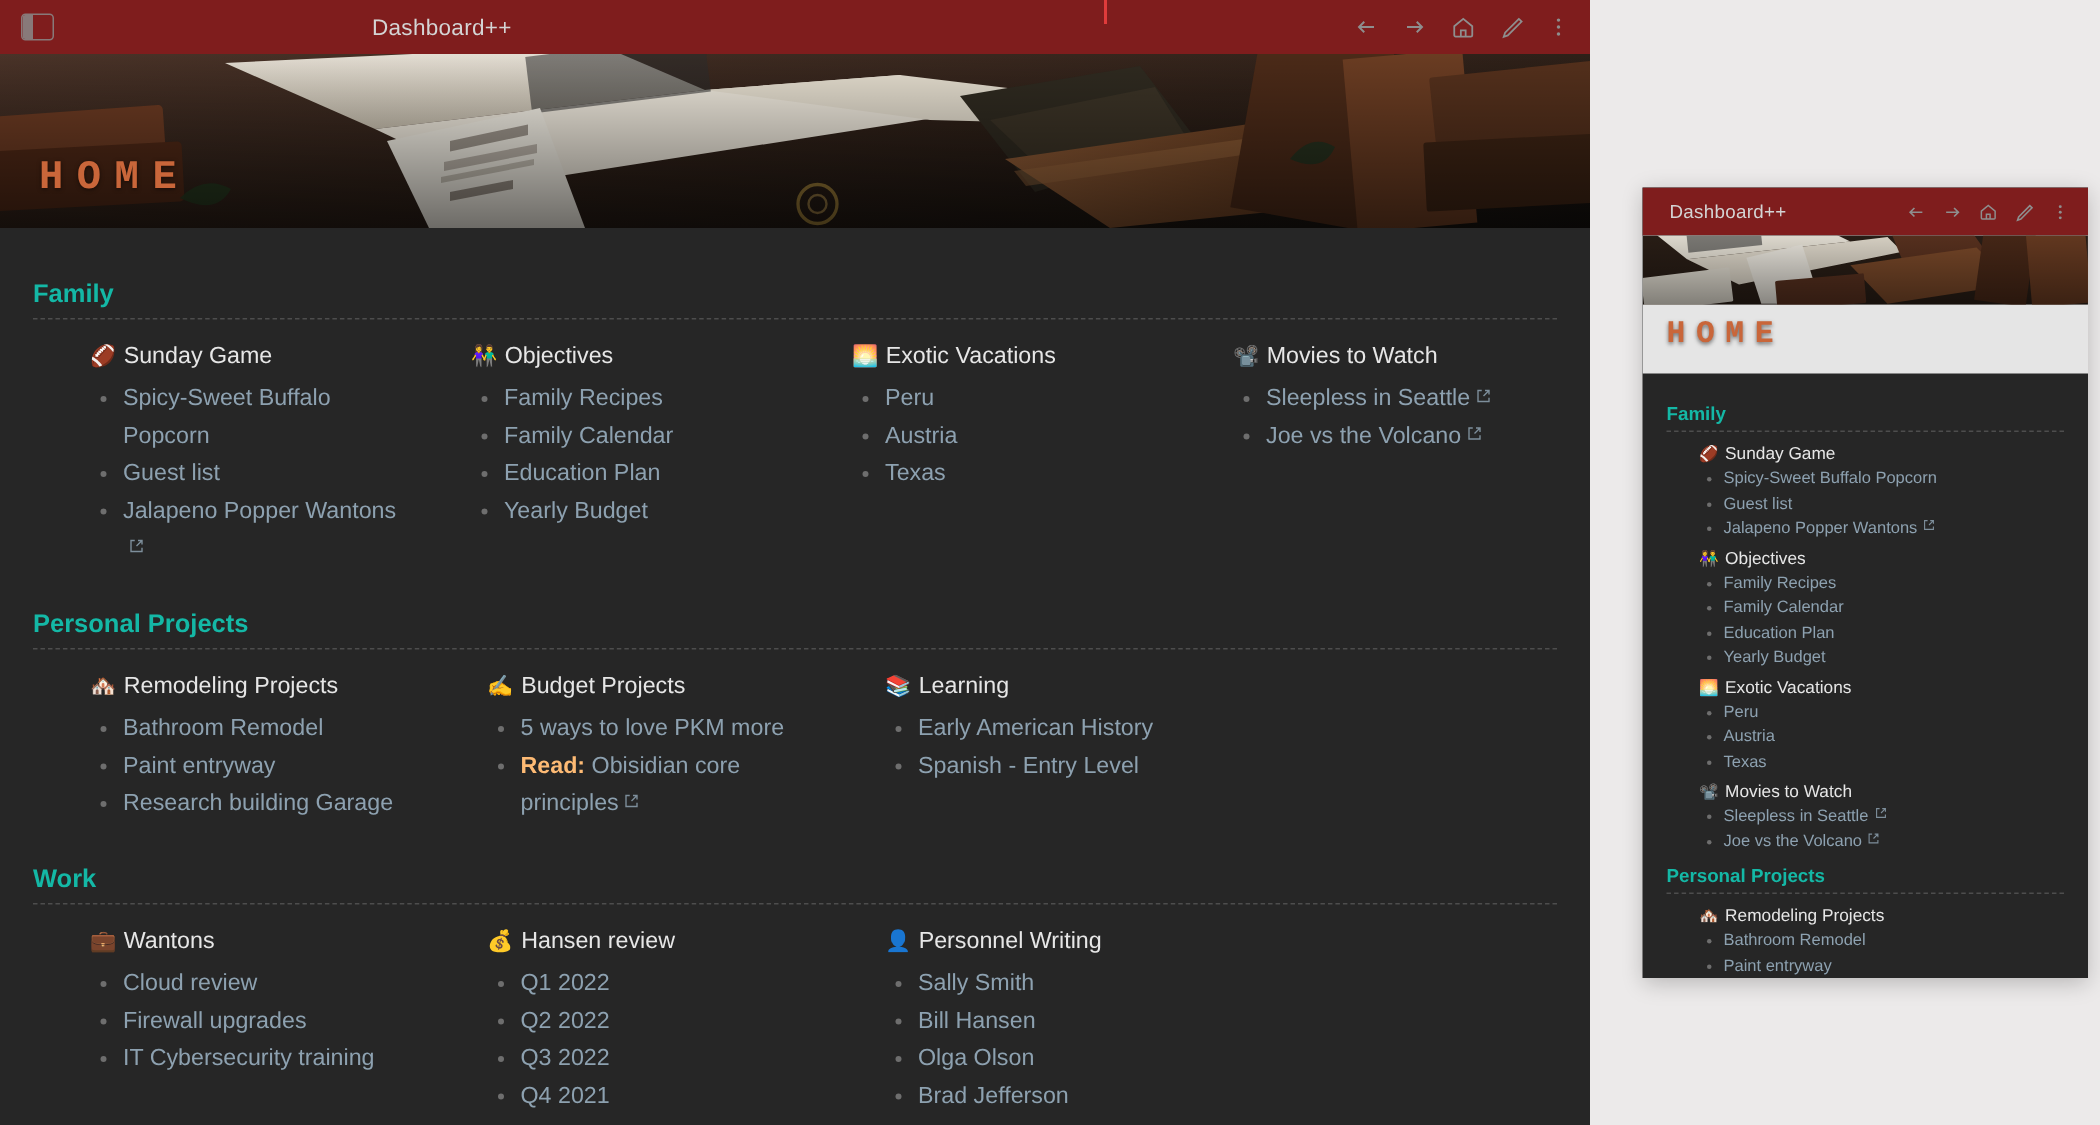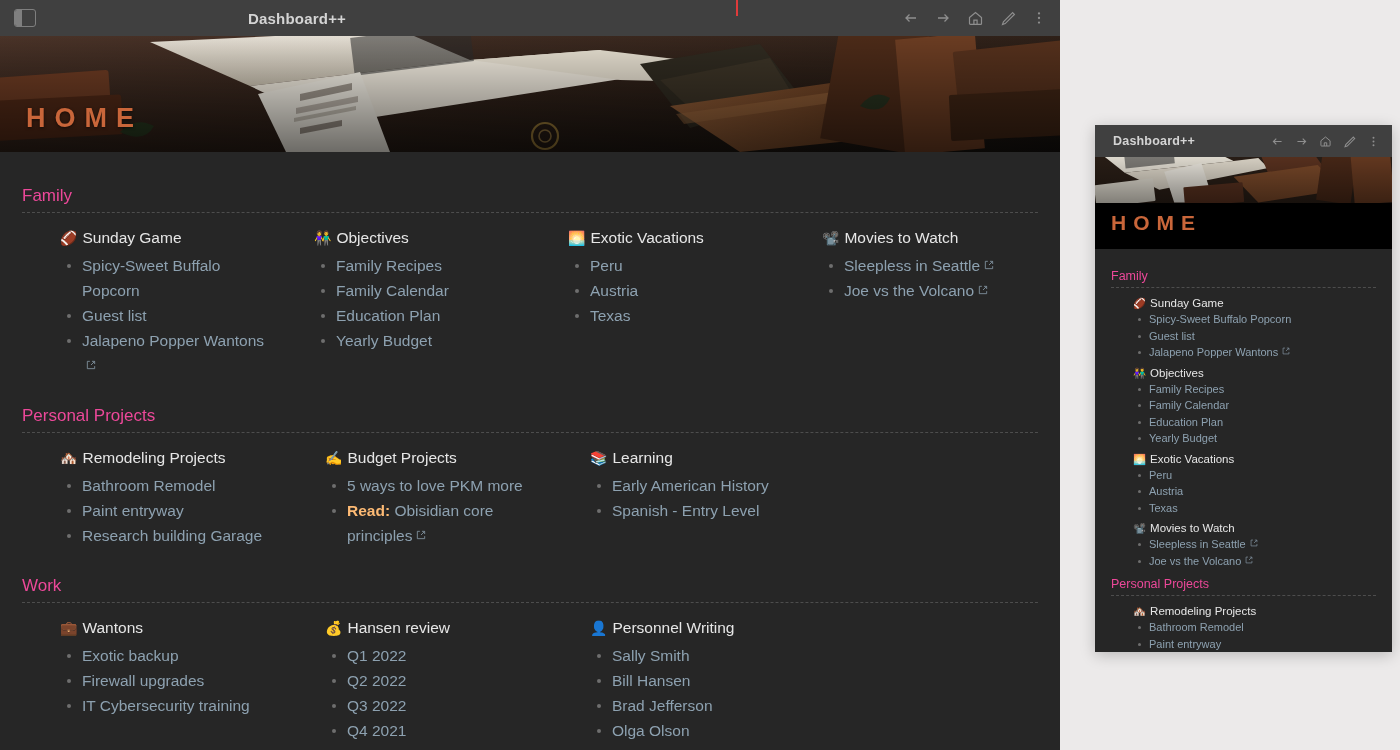--- a/index.html
+++ b/index.html
@@ -13,25 +13,24 @@
 
   
   .main-window {
     position: absolute; left: 0; top: 0;
     width: 1060px; height: 750px;
     background: #262626;
     overflow: hidden;
   }
   .titlebar {
     height: 36px; width: 100%;
-    background: #404040;
+    background: #7f1d1d;
     display: flex; align-items: center;
     position: relative;
     flex-shrink: 0;
-    font-weight: bold;
   }
   .sidebar-toggle {
     width: 22px; height: 18px;
     margin-left: 14px;
     border: 1.6px solid #8a8a8a;
     border-radius: 3px;
     display: flex;
     overflow: hidden;
     opacity: .85;
   }
@@ -62,21 +61,22 @@
     width: 2px; height: 22px;
     background: #e03b3b;
     z-index: 10;
   }
 
   
   .banner {
     position: relative;
     height: 116px;
     overflow: hidden;
-    background: #000000;
+    background: #e5e5e5;
+    font-family: Liberation Mono, monospace;
   }
   .banner .photo { position: absolute; inset: 0; }
   .banner-title {
     position: absolute;
     left: 26px; bottom: 18px;
     font-size: 27px;
     font-weight: bold;
     letter-spacing: 9px;
     color: #c9663a;
     text-shadow: 0 1px 3px rgba(0,0,0,.55);
@@ -84,23 +84,23 @@
   .mini-window .banner { height: 92px; }
   .mini-window .banner-title {
     left: 16px; bottom: 14px; font-size: 21px; letter-spacing: 7px;
   }
 
   
   .content { padding: 20px 22px 0 22px; }
   .mini-window .content { padding: 12px 16px 0 16px; }
 
   .section-head {
-    color: #ec4899;
+    color: #14b8a6;
     font-size: 17px;
-    font-weight: normal;
+    font-weight: bold;
     padding-bottom: 6px;
     margin-top: 14px;
   }
   .section-rule {
     border-bottom: 1px dashed #4d4d4d;
     margin-bottom: 16px;
   }
   .mini-window .section-head { font-size: 12.5px; padding-bottom: 4px; margin-top: 8px; }
   .mini-window .section-rule { margin-bottom: 9px; }
 
@@ -371,21 +371,21 @@
       </div>
       <div class="section-head">Work</div>
       <div class="section-rule"></div>
       <div class="cols">
         <div class="col">
           <div class="group-title">
             <span class="emj">💼</span>
             <span>Wantons</span>
           </div>
           <ul class="items">
-            <li><span>Exotic backup</span></li>
+            <li><span>Cloud review</span></li>
             <li><span>Firewall upgrades</span></li>
             <li><span>IT Cybersecurity training</span></li>
           </ul>
         </div>
         <div class="col">
           <div class="group-title">
             <span class="emj">💰</span>
             <span>Hansen review</span>
           </div>
           <ul class="items">
@@ -396,22 +396,22 @@
           </ul>
         </div>
         <div class="col">
           <div class="group-title">
             <span class="emj">👤</span>
             <span>Personnel Writing</span>
           </div>
           <ul class="items">
             <li><span>Sally Smith</span></li>
             <li><span>Bill Hansen</span></li>
+            <li><span>Olga Olson</span></li>
             <li><span>Brad Jefferson</span></li>
-            <li><span>Olga Olson</span></li>
           </ul>
         </div>
       </div>
     </div>
 </div>
 
 <div class="mini-window">
   <div class="titlebar">
     <div class="win-title">Dashboard++</div>
     <div class="titlebar-actions">

